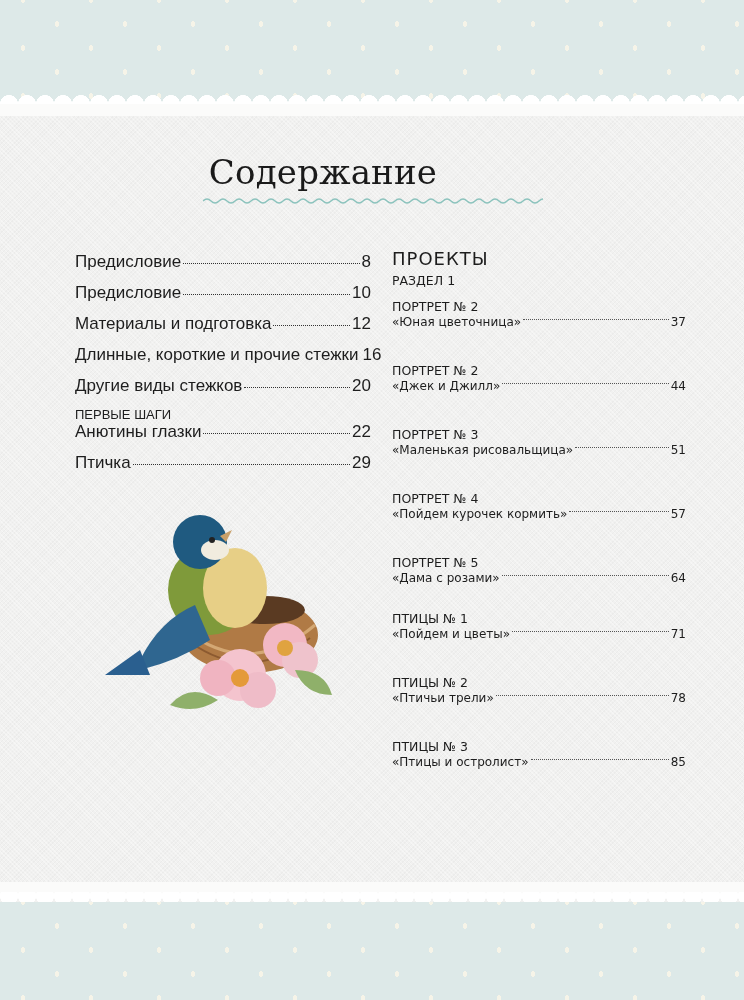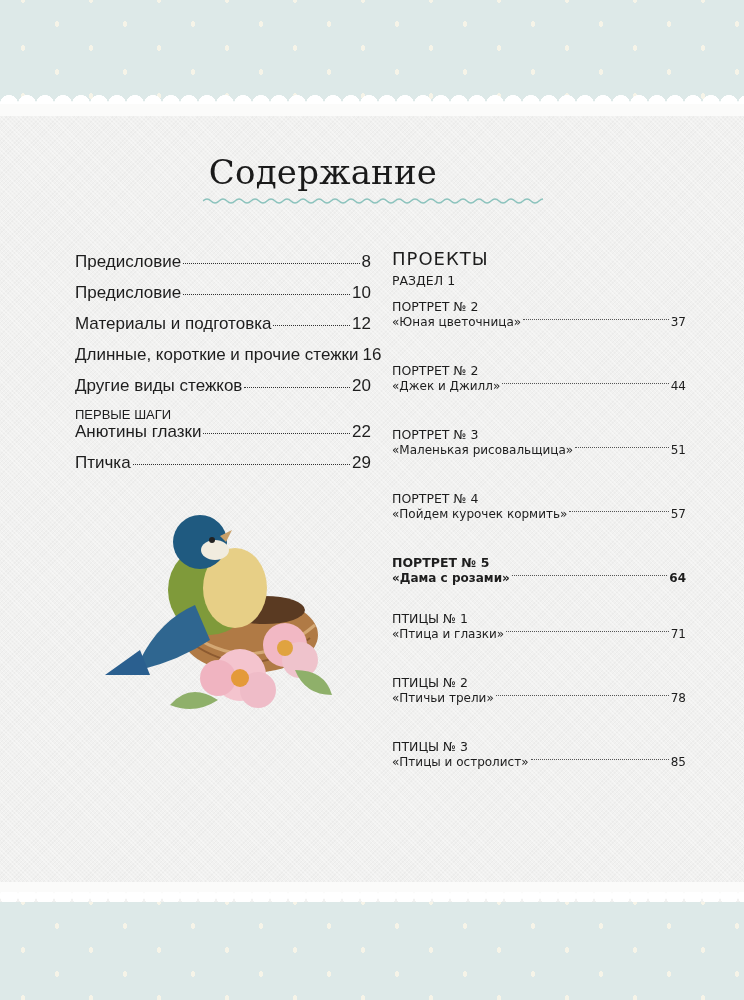--- a/index.html
+++ b/index.html
@@ -173,33 +173,33 @@
       </div>
   </div>
   <div class="entry">
     <div class="entry-head">ПОРТРЕТ № 4</div>
     <div class="row">
         <span class="label">«Пойдем курочек кормить»</span>
         <span class="dots"></span>
         <span class="page-num">57</span>
       </div>
   </div>
-  <div class="entry" style="margin-bottom:26px;font-weight:bold;">
+  <div class="entry" style="margin-bottom:26px;">
     <div class="entry-head">ПОРТРЕТ № 5</div>
     <div class="row">
         <span class="label">«Дама с розами»</span>
         <span class="dots"></span>
         <span class="page-num">64</span>
       </div>
   </div>
 
   <div class="entry">
     <div class="entry-head">ПТИЦЫ № 1</div>
     <div class="row">
-        <span class="label">«Птица и глазки»</span>
+        <span class="label">«Пойдем и цветы»</span>
         <span class="dots"></span>
         <span class="page-num">71</span>
       </div>
   </div>
   <div class="entry">
     <div class="entry-head">ПТИЦЫ № 2</div>
     <div class="row">
         <span class="label">«Птичьи трели»</span>
         <span class="dots"></span>
         <span class="page-num">78</span>

